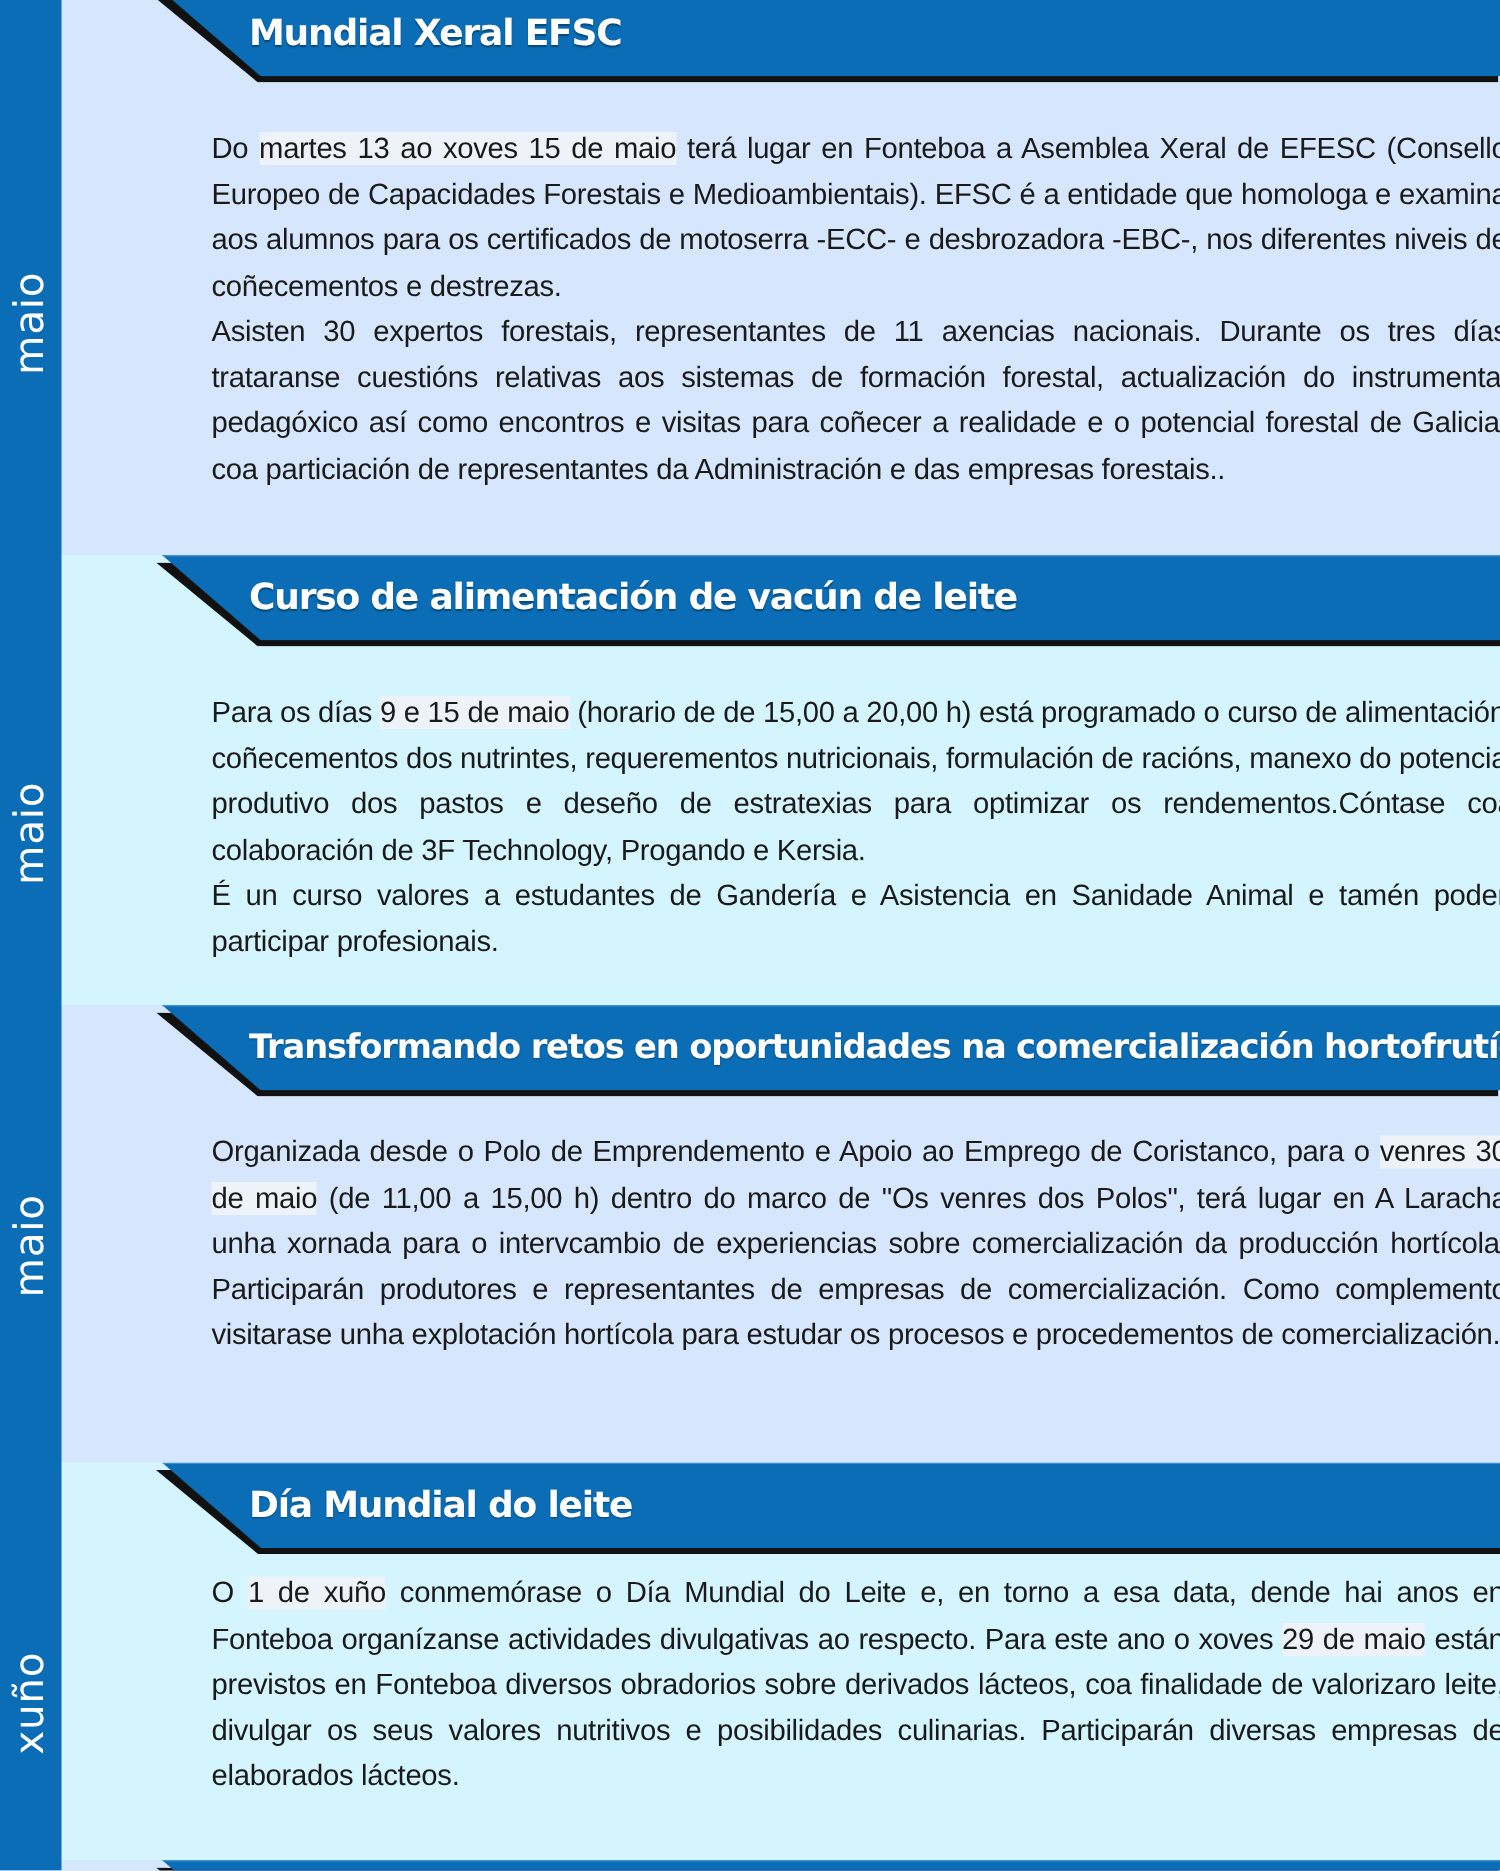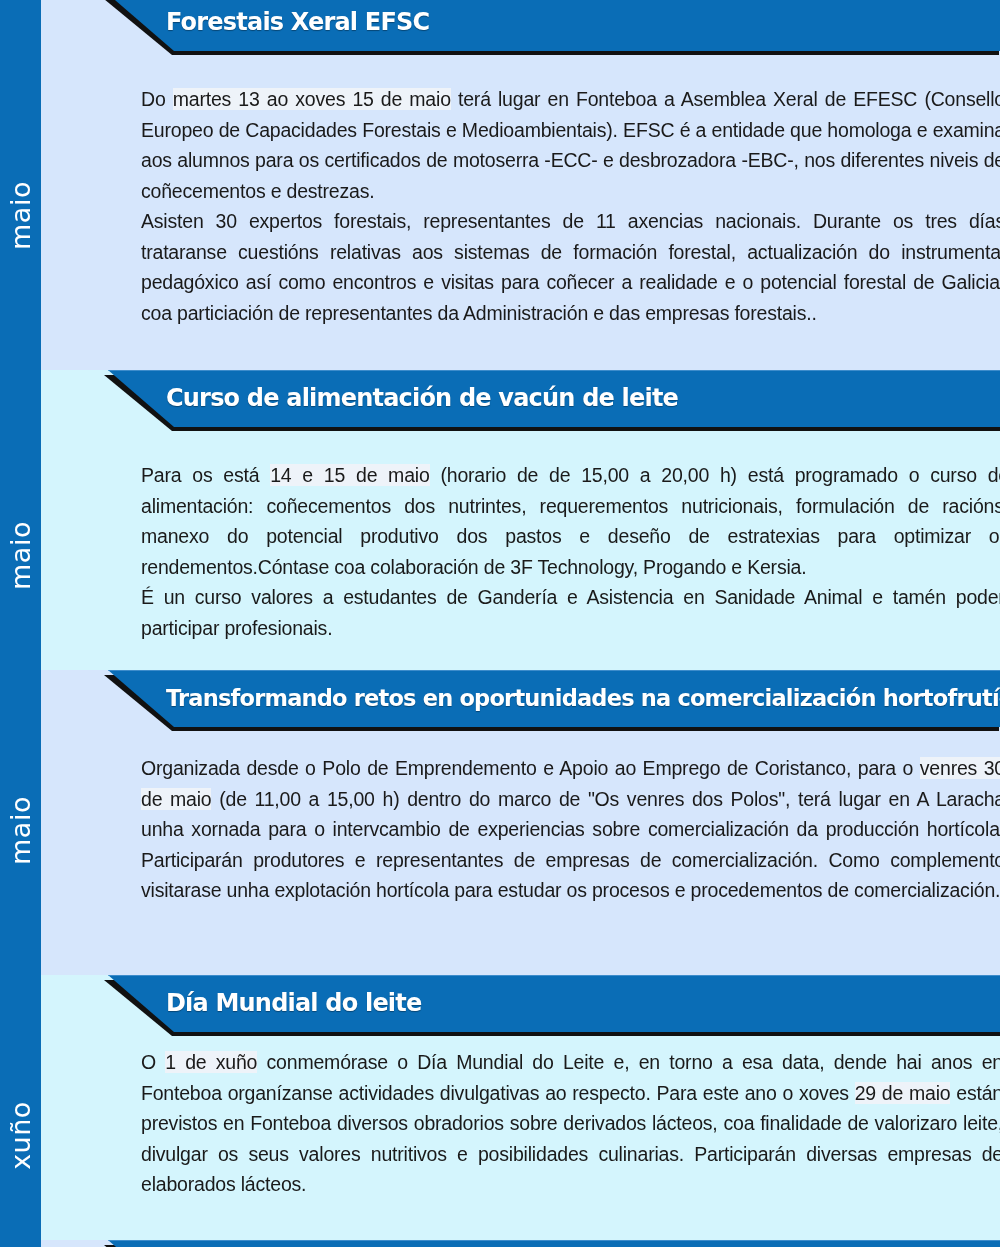--- a/index.html
+++ b/index.html
@@ -54,42 +54,42 @@
 </head>
 <body>
 
 <div class="sidebar"></div>
 
 <div class="section lav" style="top:0; height:370px;">
   <div class="banner" style="top:-6px;">
     <div class="shadow"></div>
     <div class="fill"></div>
     <div class="title">
-      <span>Forestais Xeral EFSC</span>
+      <span>Mundial Xeral EFSC</span>
     </div>
   </div>
   <div class="body-text" style="top:84px;">
     <p><span>Do </span><span class="hl">martes 13 ao xoves 15 de maio</span><span> terá lugar en Fonteboa a Asemblea Xeral de  EFESC (Consello Europeo de Capacidades Forestais e Medioambientais). EFSC é a entidade que homologa e examina aos alumnos para  os certificados de motoserra -ECC- e desbrozadora -EBC-, nos diferentes niveis de coñecementos e destrezas.</span></p>
     <p>Asisten 30 expertos forestais, representantes de 11 axencias nacionais. Durante os tres días trataranse cuestións relativas aos sistemas de formación forestal, actualización do instrumental pedagóxico así como encontros e visitas para coñecer a realidade e o potencial forestal de Galicia, coa particiación de representantes da Administración e das empresas forestais..</p>
   </div>
 </div>
 <div class="month" style="top:170px; height:90px;">
     <span>maio</span>
   </div>
 
 <div class="section cyan" style="top:370px; height:300px;">
   <div class="banner" style="top:0px;">
     <div class="shadow"></div>
     <div class="fill"></div>
     <div class="title">
       <span>Curso de alimentación de vacún de leite</span>
     </div>
   </div>
   <div class="body-text" style="top:90px; width:868px;">
-    <p><span>Para os está </span><span class="hl">14 e 15 de maio</span><span> (horario de de 15,00 a 20,00 h)  está programado o curso de alimentación: coñecementos dos nutrintes, requerementos nutricionais, formulación de racións, manexo do potencial produtivo dos pastos e deseño de estratexias para optimizar os rendementos.Cóntase coa colaboración de 3F Technology, Progando e Kersia.</span></p>
+    <p><span>Para os días </span><span class="hl">9 e 15 de maio</span><span> (horario de de 15,00 a 20,00 h)  está programado o curso de alimentación: coñecementos dos nutrintes, requerementos nutricionais, formulación de racións, manexo do potencial produtivo dos pastos e deseño de estratexias para optimizar os rendementos.Cóntase coa colaboración de 3F Technology, Progando e Kersia.</span></p>
     <p>É un curso valores a estudantes de Gandería e Asistencia en Sanidade Animal e tamén poden participar profesionais.</p>
   </div>
 </div>
 <div class="month" style="top:510px; height:90px;">
     <span>maio</span>
   </div>
 
 <div class="section lav" style="top:670px; height:305px;">
   <div class="banner" style="top:0px;">
     <div class="shadow"></div>

